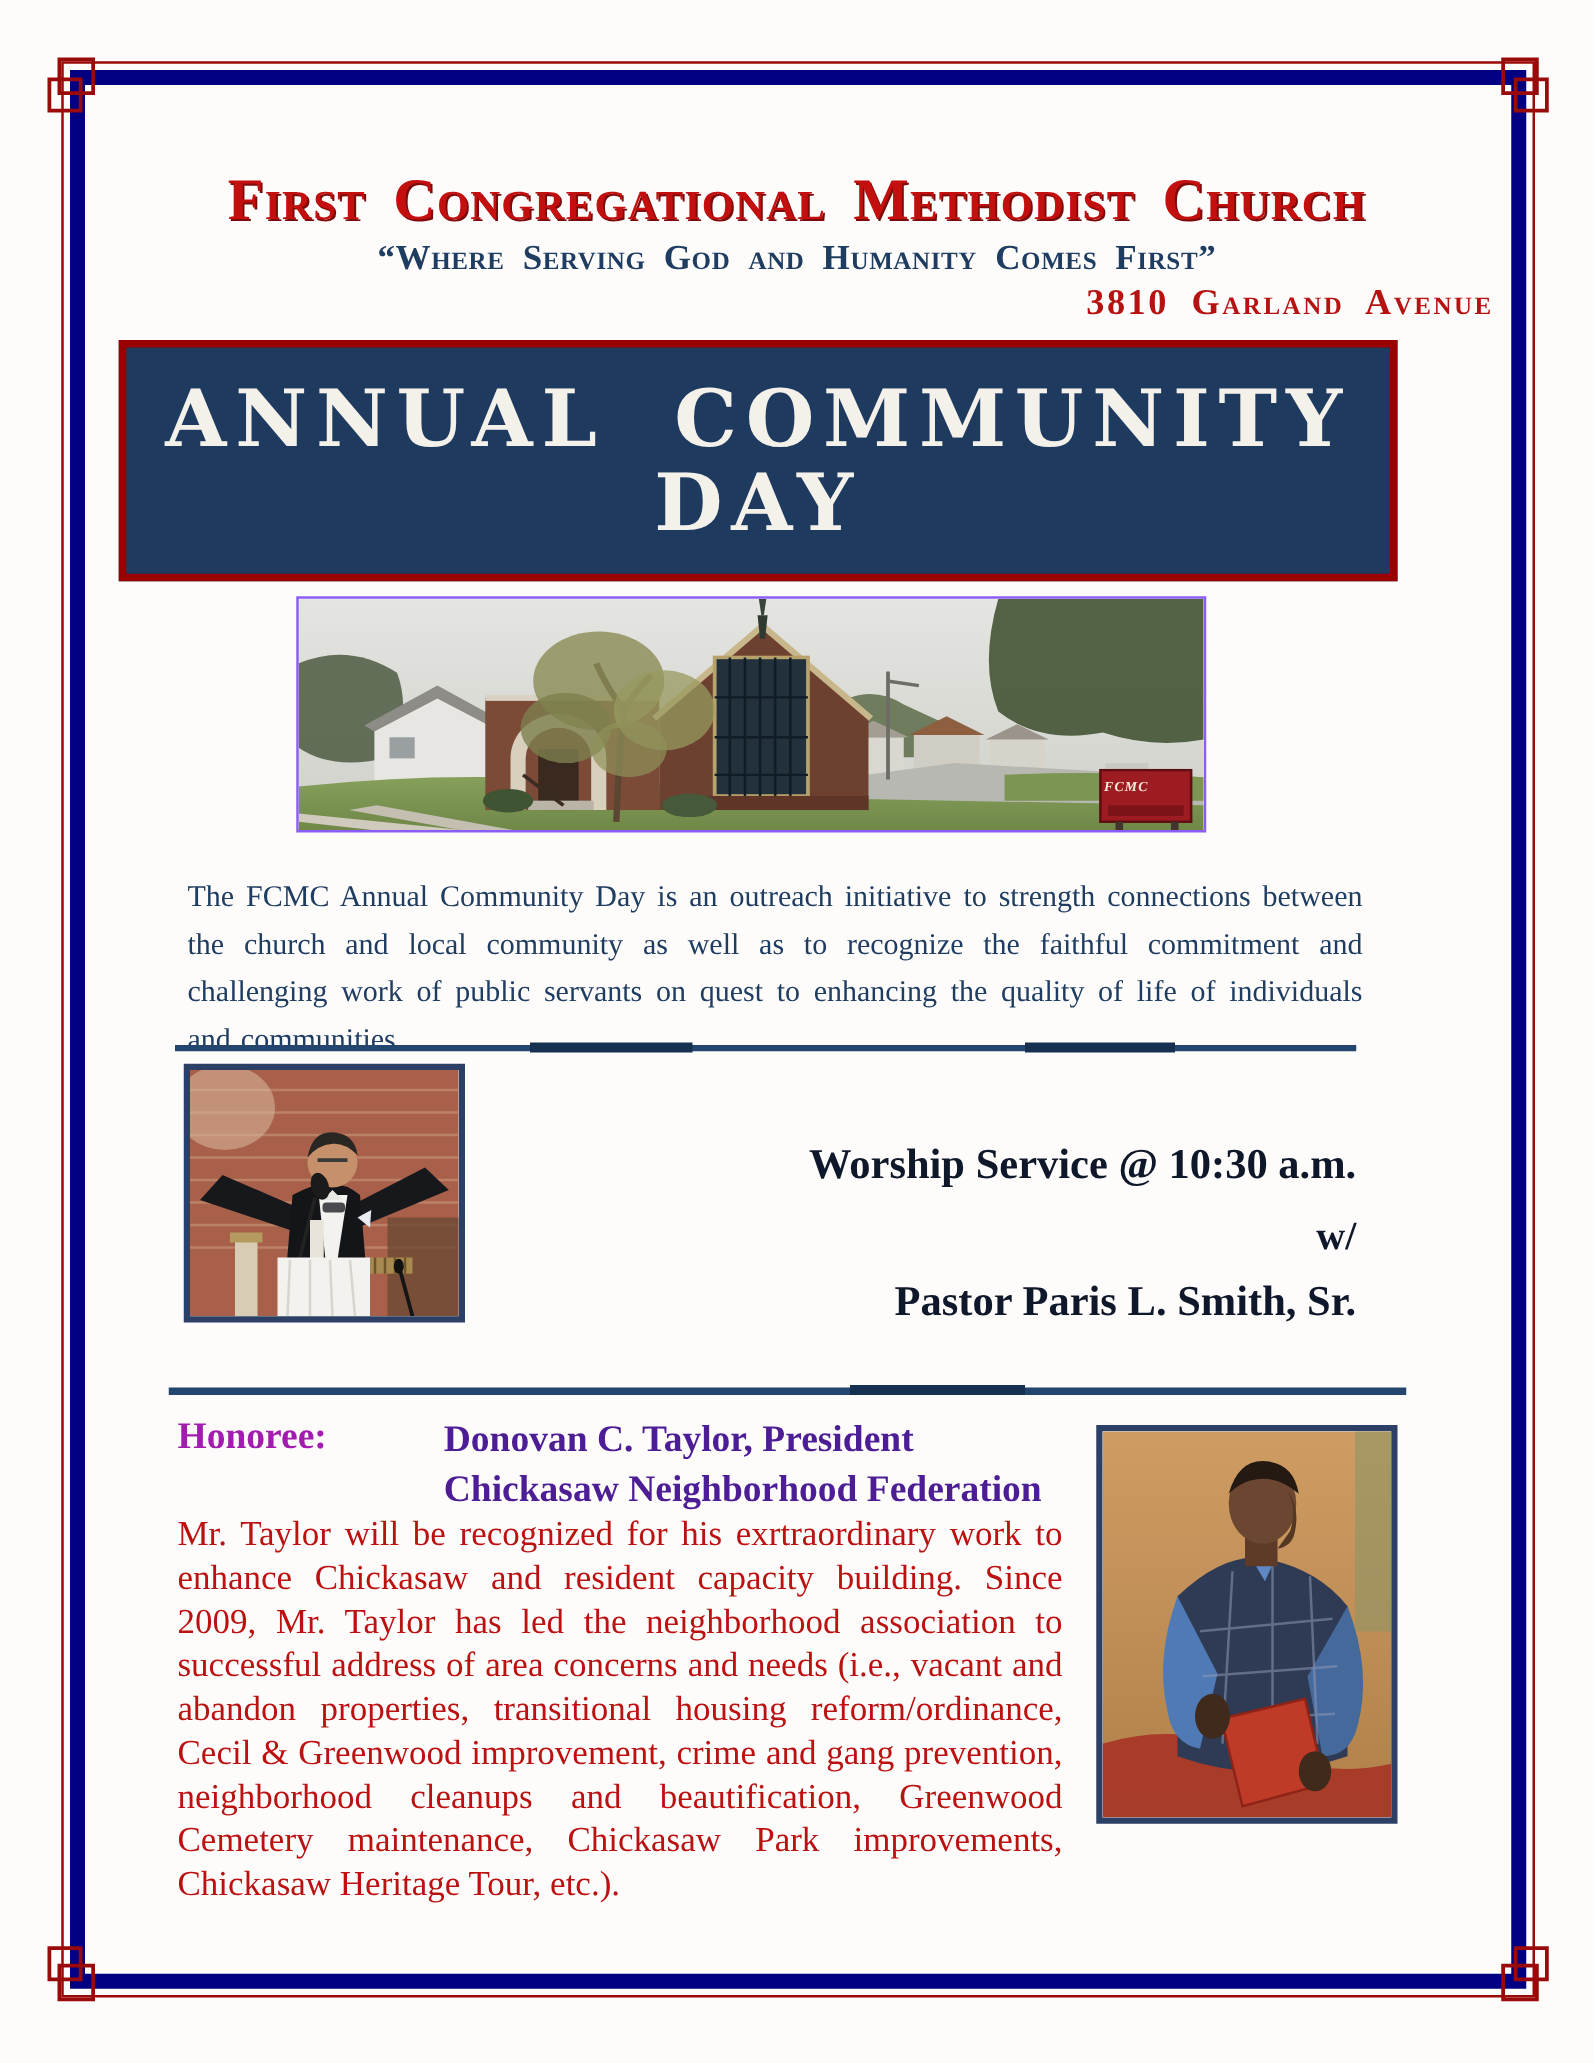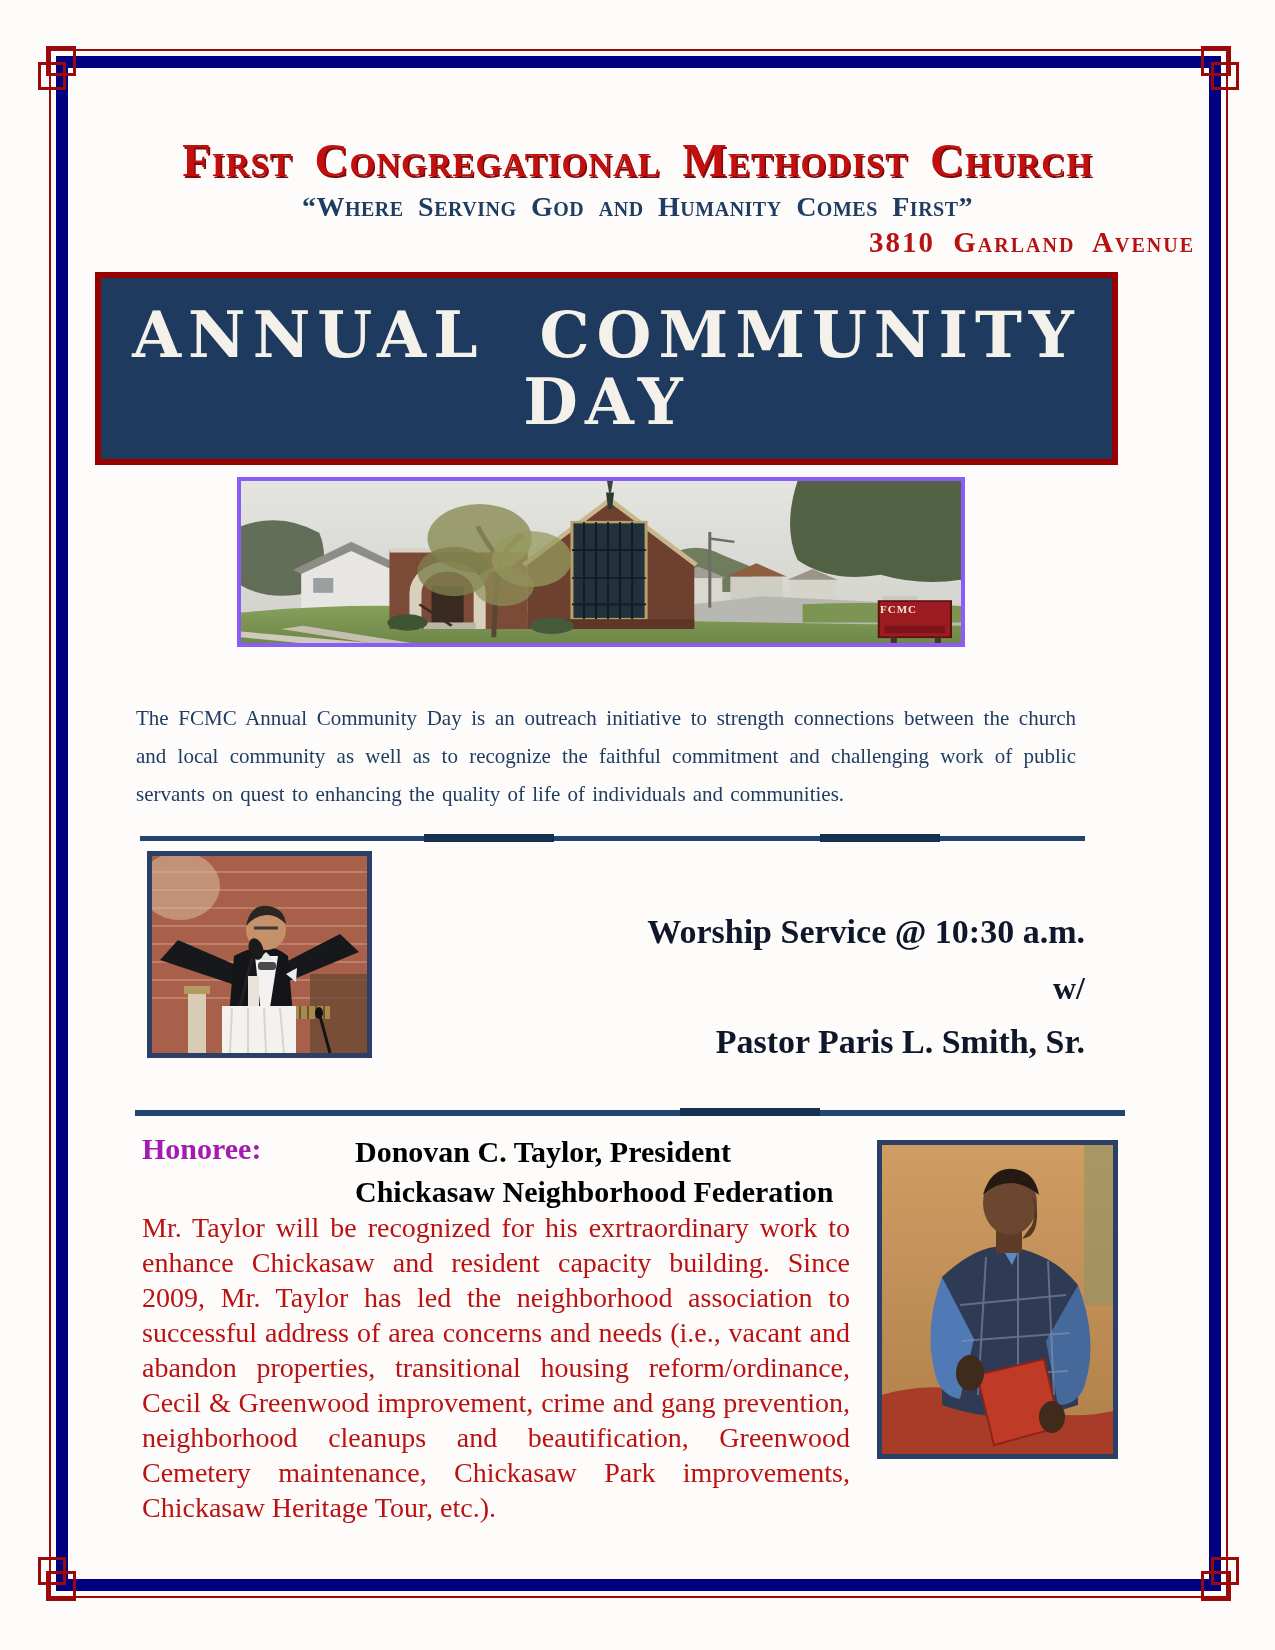--- a/index.html
+++ b/index.html
@@ -43,48 +43,48 @@
   .banner-line1{
     color:#f3f1ea;font-weight:bold;font-size:63px;letter-spacing:7px;word-spacing:26px;line-height:1.05;text-align:center;
   }
   .banner-line2{
     color:#f3f1ea;font-weight:bold;font-variant:small-caps;font-size:58px;
     letter-spacing:5px;word-spacing:18px;line-height:1.1;margin-top:6px;
   }
   
   .photo{position:absolute;box-sizing:border-box;overflow:hidden;}
   .photo svg{display:block;width:100%;height:100%;}
-  .church-photo{left:237px;top:477px;width:728px;height:170px;border:4px solid #8b5cf6;}
+  .church-photo{left:237px;top:477px;width:728px;height:189px;border:2px solid #8b5cf6;font-style:italic;}
   .pastor-photo{left:147px;top:851px;width:225px;height:207px;border:5px solid #2c4066;}
   .honoree-photo{left:877px;top:1140px;width:241px;height:319px;border:5px solid #2c4066;}
   .sign-label{
     position:absolute;right:44px;bottom:28px;color:#f5e9d8;font-size:11px;font-weight:bold;
     font-family:"Liberation Serif",serif;letter-spacing:1px;
   }
   
   .intro{
-    position:absolute;left:136px;top:699px;width:940px;
-    font-size:21px;line-height:38px;color:#1f3c61;text-align:justify;word-spacing:2px;
+    position:absolute;left:150px;top:699px;width:940px;
+    font-size:24px;line-height:38px;color:#1f3c61;text-align:justify;word-spacing:2px;
   }
   .divider{position:absolute;height:5px;background:#24456e;}
   .divider .seg{position:absolute;top:-2px;height:8px;background:#16304f;}
   .divider-1{left:140px;top:836px;width:945px;}
   .divider-2{left:135px;top:1110px;width:990px;height:6px;}
   .worship{
     position:absolute;left:385px;top:912px;width:700px;text-align:right;color:#0f172a;font-weight:bold;
   }
   .worship-line1{font-size:34px;line-height:1.2;}
   .worship-line2{font-size:32px;margin-top:17px;}
   .worship-line3{font-size:34px;margin-top:16px;}
   .honoree-row{position:absolute;left:142px;top:1132px;width:720px;}
   .honoree-label{
     position:absolute;left:0;top:0;font-size:30px;font-weight:bold;color:#a21caf;
   }
   .honoree-names{
-    position:absolute;left:213px;top:0;font-size:30px;font-weight:bold;color:#000000;line-height:40px;
+    position:absolute;left:213px;top:0;font-size:30px;font-weight:bold;color:#4c1d95;line-height:40px;
   }
   .honoree-paragraph{
     position:absolute;left:142px;top:1210px;width:708px;
     font-size:28px;line-height:35px;color:#bb1111;text-align:justify;
   }
 </style>
 </head>
 <body>
 
 <div class="page">

